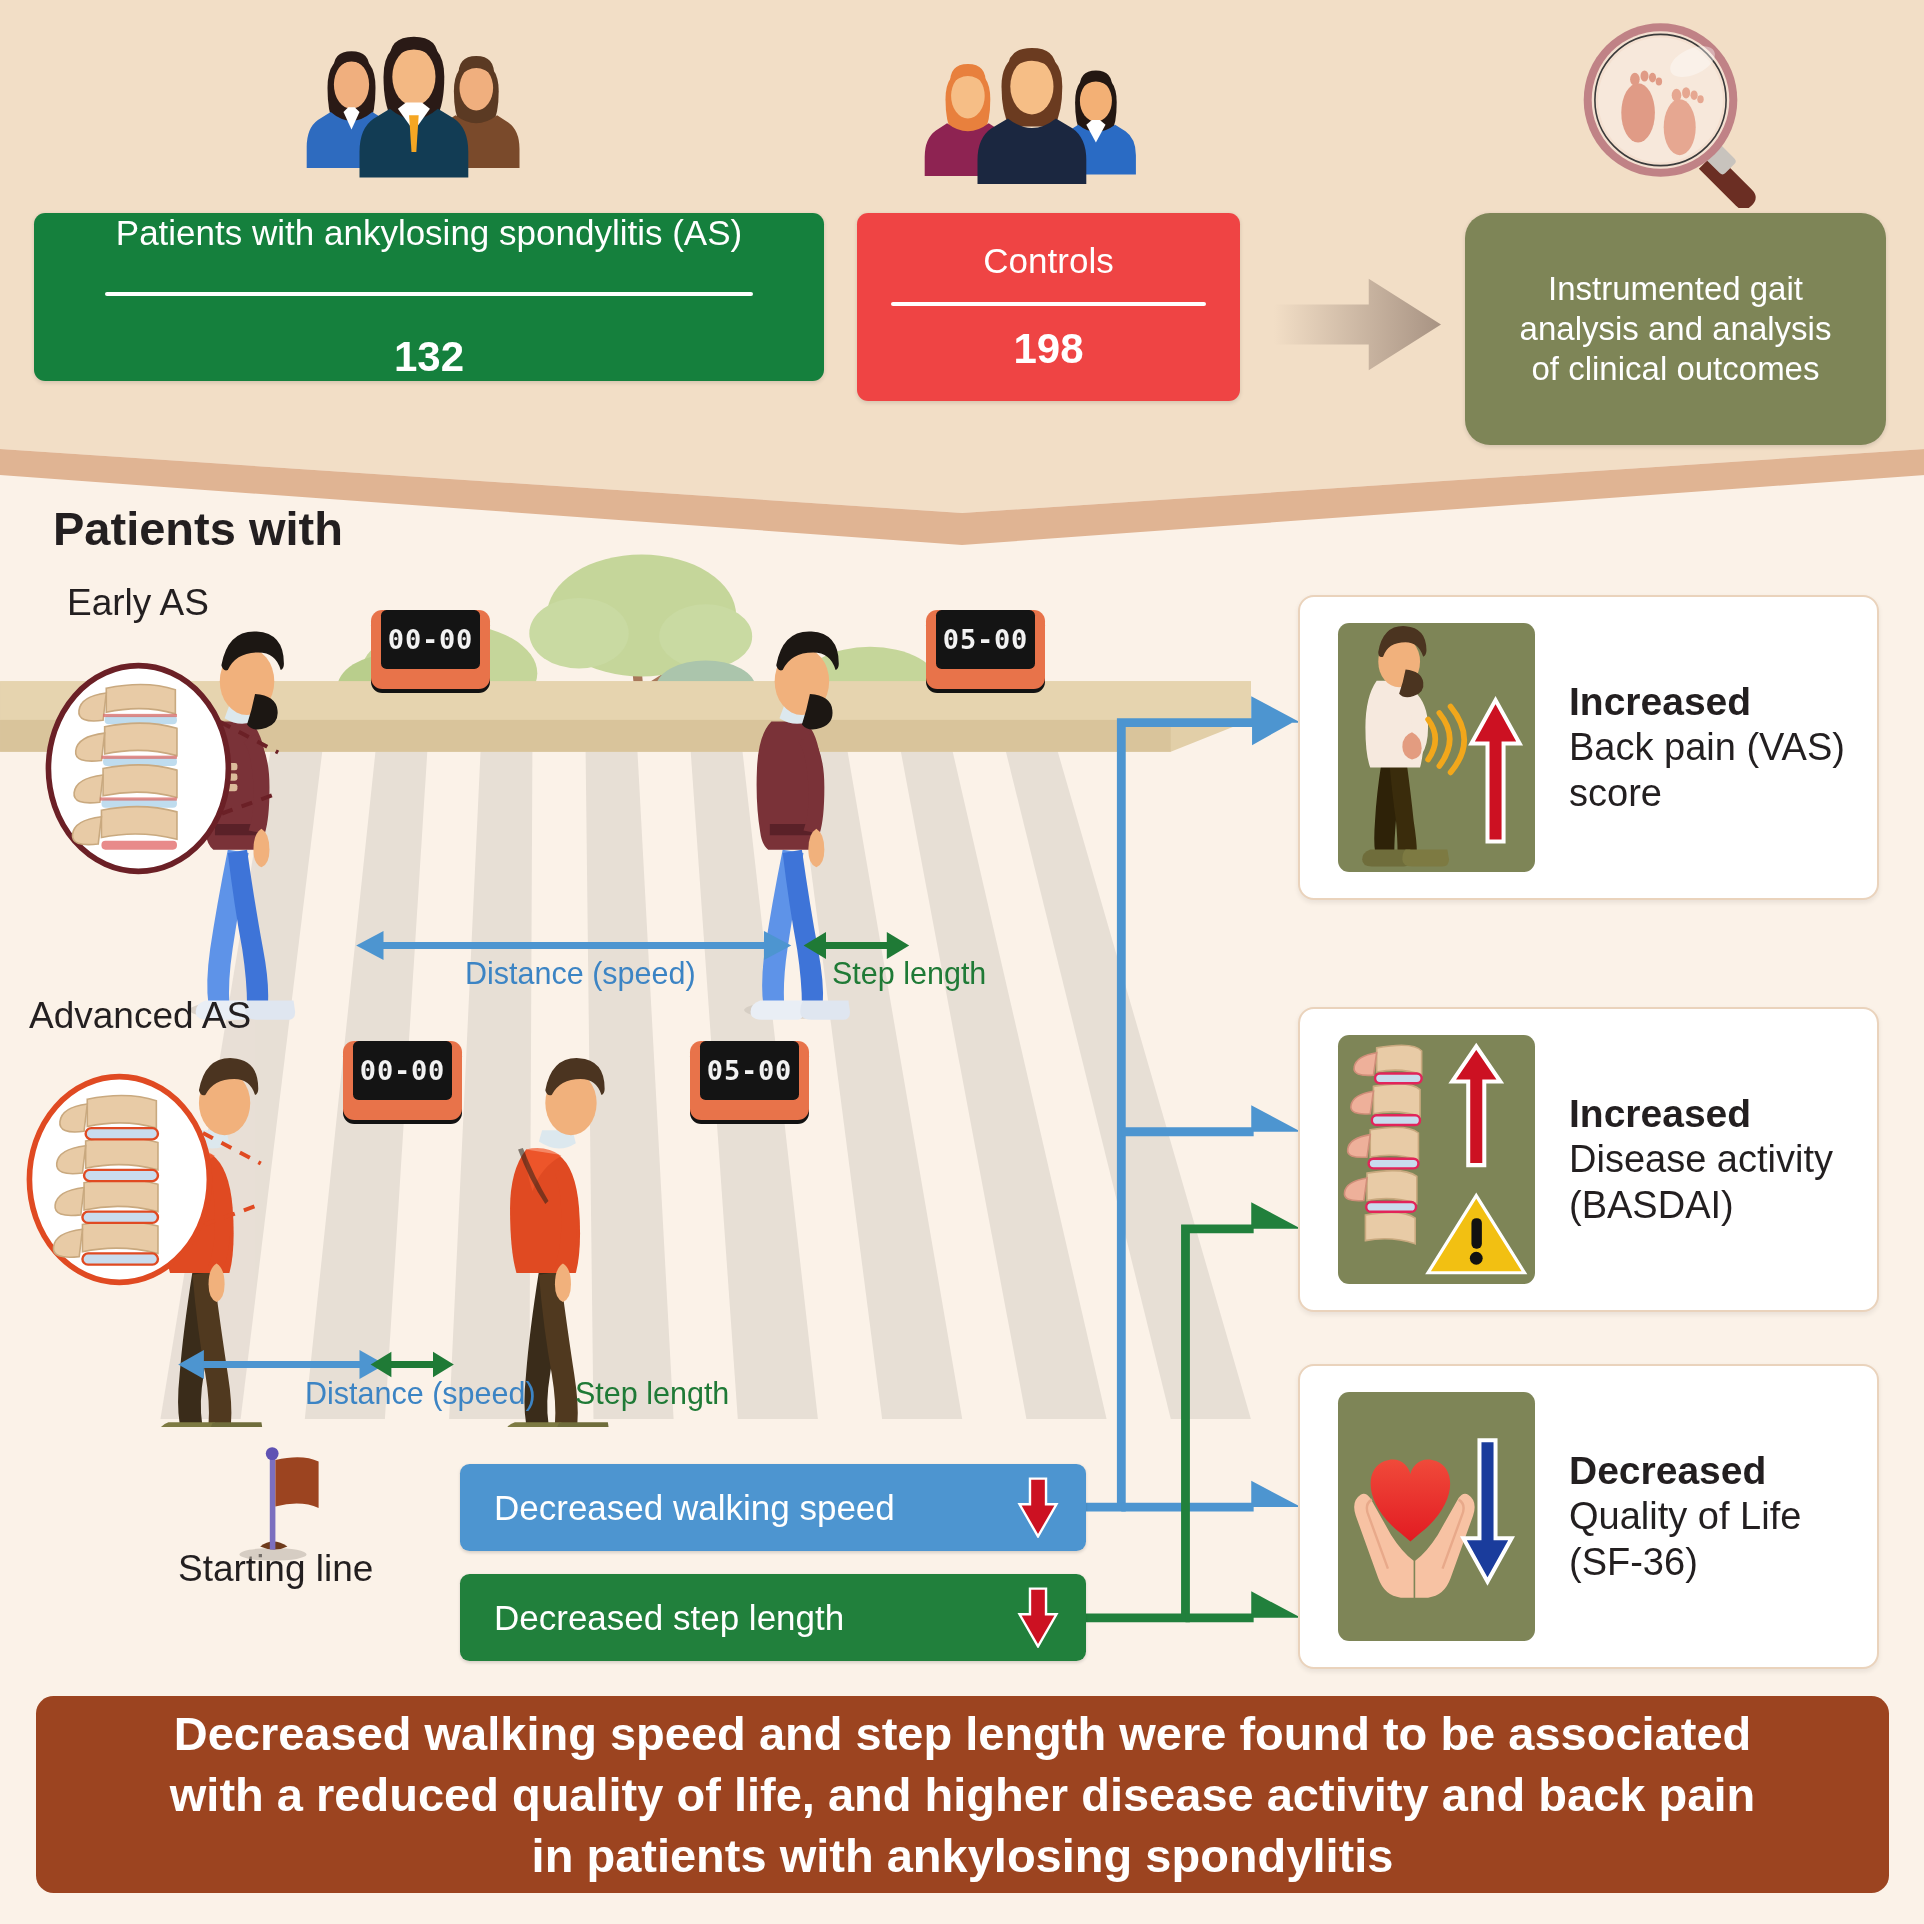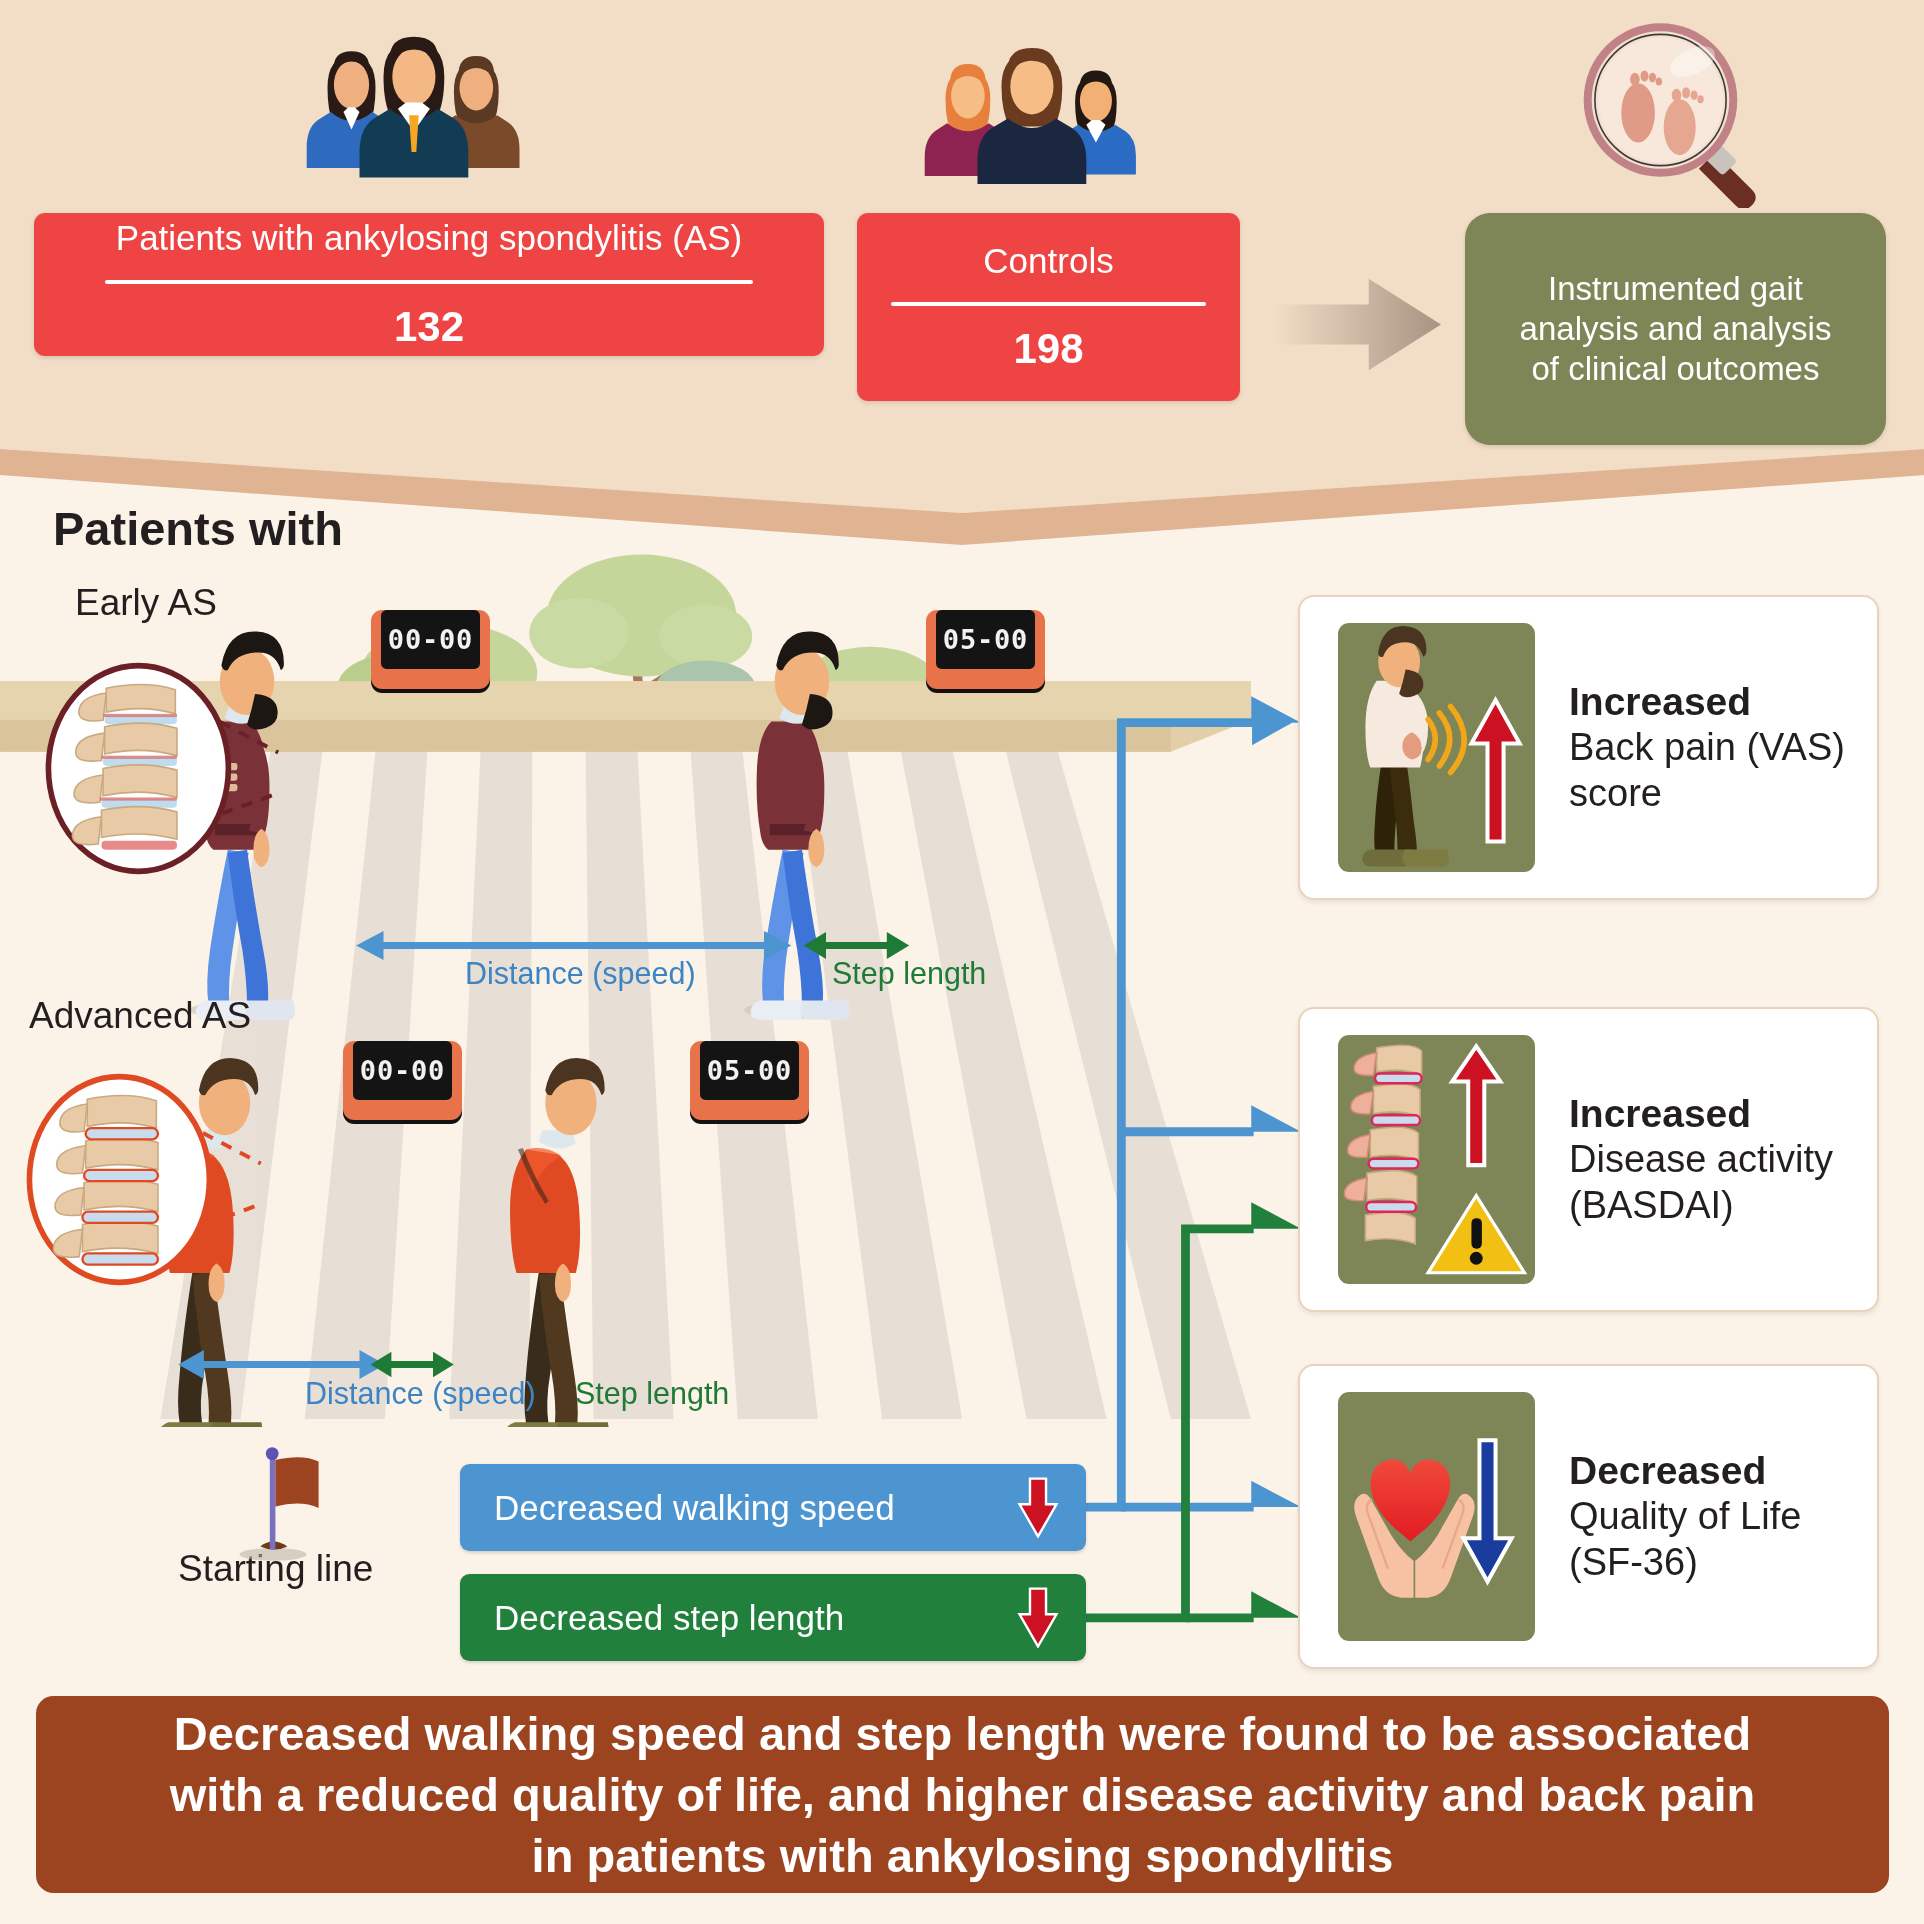--- a/index.html
+++ b/index.html
@@ -30,41 +30,41 @@
   .gbox{
     position:absolute;border-radius:11.2px;
     display:flex;flex-direction:column;align-items:center;justify-content:center;
     color:#ffffff;text-align:center;z-index:6;
     box-shadow:0 1.6px 4px rgba(0,0,0,.12);
   }
   .gbox .glabel{font-size:35px;line-height:1.15;padding:0 16px;}
   .gbox .grule{width:82%;height:4px;background:#ffffff;border-radius:2.4px;margin:21px 0 19px;}
   .gbox .gnum{font-size:42px;font-weight:bold;}
 
-  #box-as{left:34px;top:213px;width:790px;height:143px;background:#ef4444;}
+  #box-as{left:34px;top:213px;width:790px;height:168px;background:#15803d;justify-content:space-between;}
   #box-ctrl{left:857px;top:213px;width:383px;height:188px;background:#ef4444;}
   #box-gait{left:1465px;top:213px;width:421px;height:232px;background:#7E8557;border-radius:25px;}
   #box-gait .glabel{font-size:33px;line-height:1.22;}
 
   
   .grey-arrow{position:absolute;left:1274px;top:277px;width:167px;height:95px;z-index:6;}
 
   
   .pgroup{position:absolute;z-index:6;}
   #pg-as{left:295px;top:32px;}
   #pg-ctrl{left:913px;top:40px;}
   #mag-icon{position:absolute;left:1580px;top:20px;z-index:6;}
 
   
   #patients-with{
     position:absolute;left:53px;top:501px;z-index:8;
     font-size:47px;font-weight:bold;color:#231F20;
   }
   .stage-label{position:absolute;z-index:9;font-size:37px;color:#231F20;}
-  #lbl-early{left:67px;top:582px;margin-left:8px;}
+  #lbl-early{left:67px;top:582px;}
   #lbl-adv{left:29px;top:995px;}
   #lbl-start{left:178px;top:1548px;font-size:37px;}
 
   
   #scene{position:absolute;left:0;top:553px;width:1251px;height:874px;z-index:3;}
 
   
   .timer{
     position:absolute;z-index:10;width:119px;height:79px;
     background:#E8734A;border-radius:11.2px;

